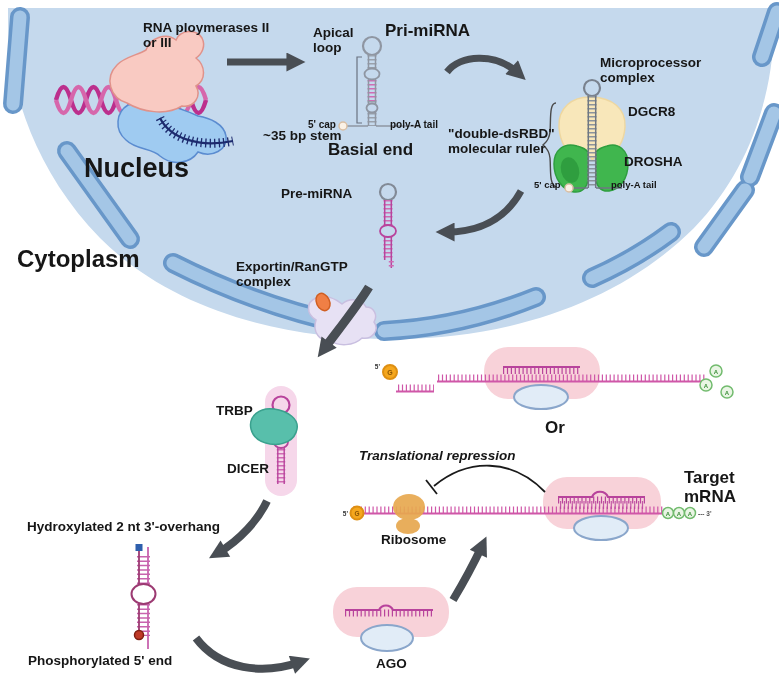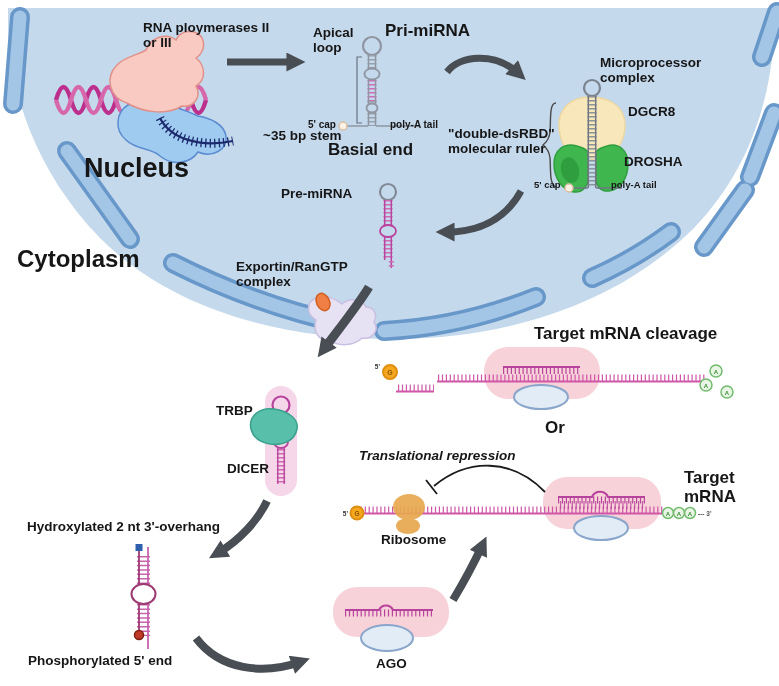--- a/index.html
+++ b/index.html
@@ -243,21 +243,20 @@
 
 <div class="lbl" style="left:281px;top:187px;">Pre-miRNA</div>
 <div class="lbl" style="left:236px;top:260px;">Exportin/RanGTP
 complex</div>
 
 <div class="lbl" style="left:216px;top:404px;">TRBP</div>
 <div class="lbl" style="left:227px;top:462px;">DICER</div>
 <div class="lbl" style="left:27px;top:520px;">Hydroxylated 2 nt 3'-overhang</div>
 <div class="lbl" style="left:28px;top:654px;">Phosphorylated 5' end</div>
 
-<div class="lbl md" style="left:534px;top:325px;">Target mRNA cleavage</div>
 <div class="lbl md" style="left:545px;top:419px;">Or</div>
 
 <div class="lbl" style="left:359px;top:449px;font-style:italic;">Translational repression</div>
 <div class="lbl md" style="left:684px;top:469px;">Target
 mRNA</div>
 <div class="lbl" style="left:381px;top:533px;">Ribosome</div>
 
 <div class="lbl" style="left:376px;top:657px;">AGO</div>
 
 </div>

